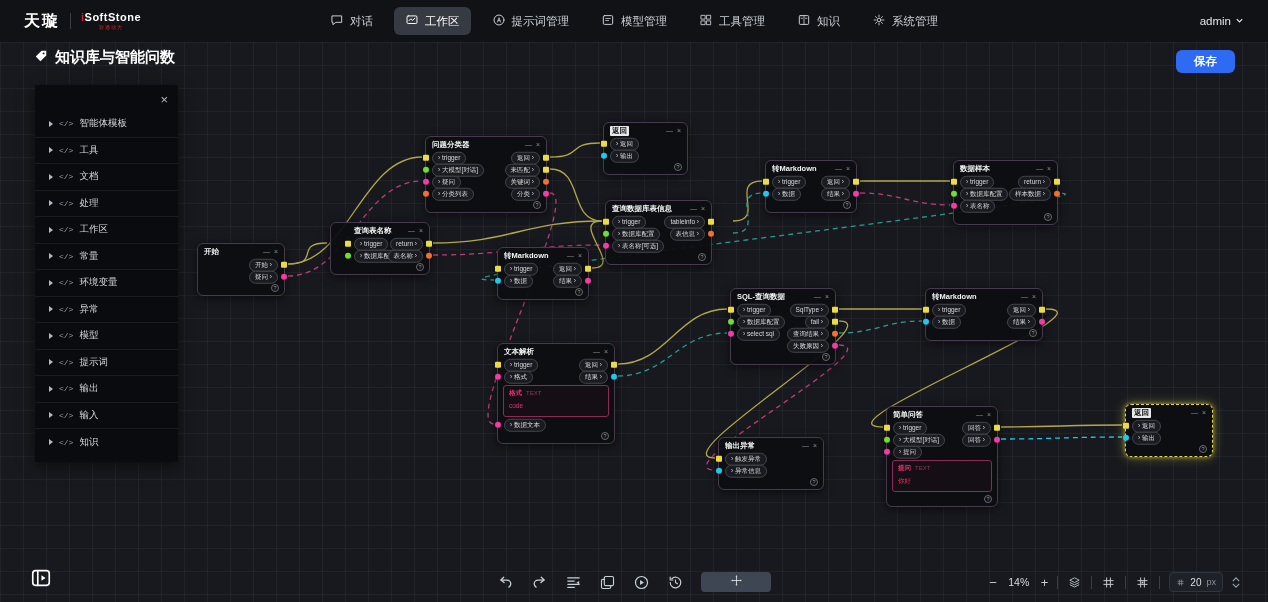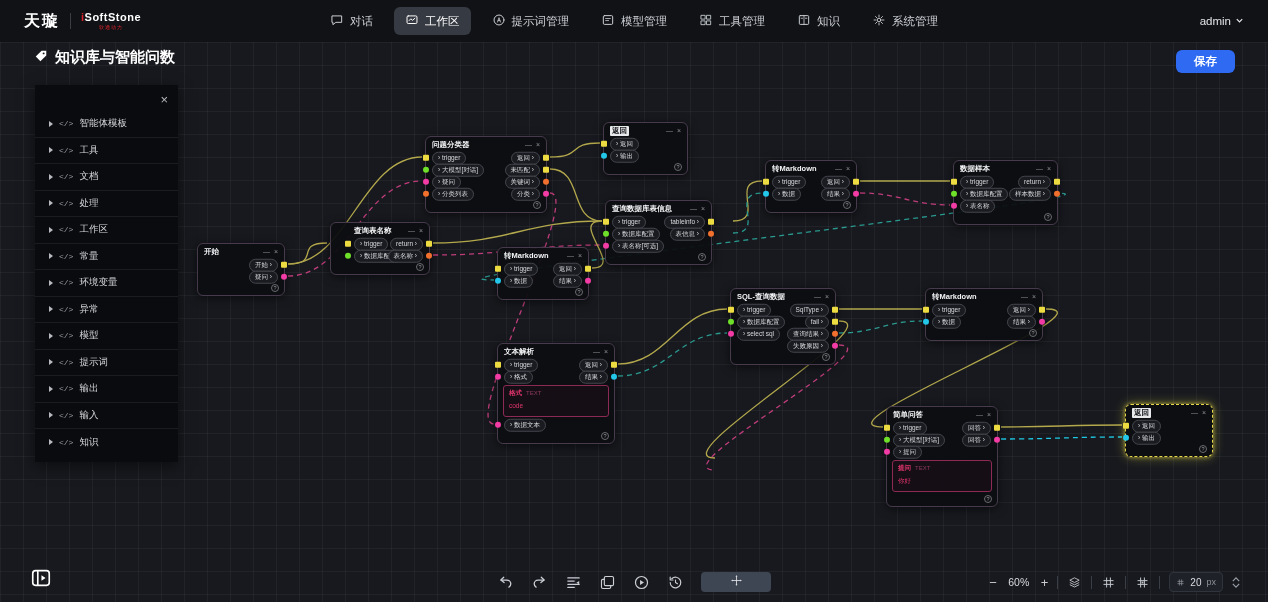--- a/index.html
+++ b/index.html
@@ -617,20 +617,42 @@
         <div class="ed-head">
             <span class="ed-label">提问</span>
         <span class="ed-type">TEXT</span>
           </div>
         <div class="ed-value">你好</div>
         </div>
         <div class="node-foot">
           <span class="qmark">?</span>
         </div>
       </div>
+      <div class="node" style="left: 718px; top: 437px; width: 106px;">
+        <div class="node-head">
+    <span class="node-title">输出异常</span>
+    <span class="node-ctl">—</span>
+    <span class="node-ctl">×</span>
+        </div>
+        <div class="node-row">
+          <span class="pgrp in">
+            <span class="pdot sq" style="background:#ecdc41"></span>
+            <span class="pill">› 触发异常</span>
+          </span>
+        </div>
+        <div class="node-row">
+          <span class="pgrp in">
+            <span class="pdot" style="background:#22c7ea"></span>
+            <span class="pill">› 异常信息</span>
+          </span>
+        </div>
+        <div class="node-foot">
+          <span class="qmark">?</span>
+        </div>
+      </div>
       <div class="node selected" style="left: 1125px; top: 404px; width: 88px;">
         <div class="node-head">
     <span class="node-title hl">返回</span>
           <span class="sp"></span>
     <span class="node-ctl">—</span>
     <span class="node-ctl">×</span>
         </div>
         <div class="node-row">
           <span class="pgrp in">
             <span class="pdot sq" style="background:#ecdc41"></span>
@@ -780,21 +802,21 @@
             <g fill="none" stroke="currentColor" stroke-width="1.5" stroke-linecap="round" stroke-linejoin="round">
               <path d="M12 4.5v15M4.5 12h15"></path>
               <path d="M12 2.2l2 2.6h-4zM12 21.8l-2-2.6h4zM2.2 12l2.6-2v4zM21.8 12l-2.6 2v-4z" fill="currentColor" stroke="none"></path>
             </g>
           </svg></span>
       </div>
     </div>
 
   <div id="tb-right">
     <span class="zbtn">−</span>
-    <span id="zoom-val">60%</span>
+    <span id="zoom-val">14%</span>
     <span class="zbtn">+</span>
     <span class="vdiv"></span>
     <span class="z-icon"><svg viewBox="0 0 24 24">
           <path d="M12 4.5l7.5 3.8L12 12 4.5 8.3z" fill="none" stroke="currentColor" stroke-width="1.4"></path>
           <path d="M4.5 12l7.5 3.7 7.5-3.7" fill="none" stroke="currentColor" stroke-width="1.4"></path>
           <path d="M4.5 15.5l7.5 3.7 7.5-3.7" fill="none" stroke="currentColor" stroke-width="1.4"></path>
         </svg></span>
     <span class="vdiv"></span>
     <span class="z-icon"><svg viewBox="0 0 24 24">
           <path d="M9 4v16M15 4v16M4 9h16M4 15h16" stroke="currentColor" stroke-width="1.6" fill="none"></path>

